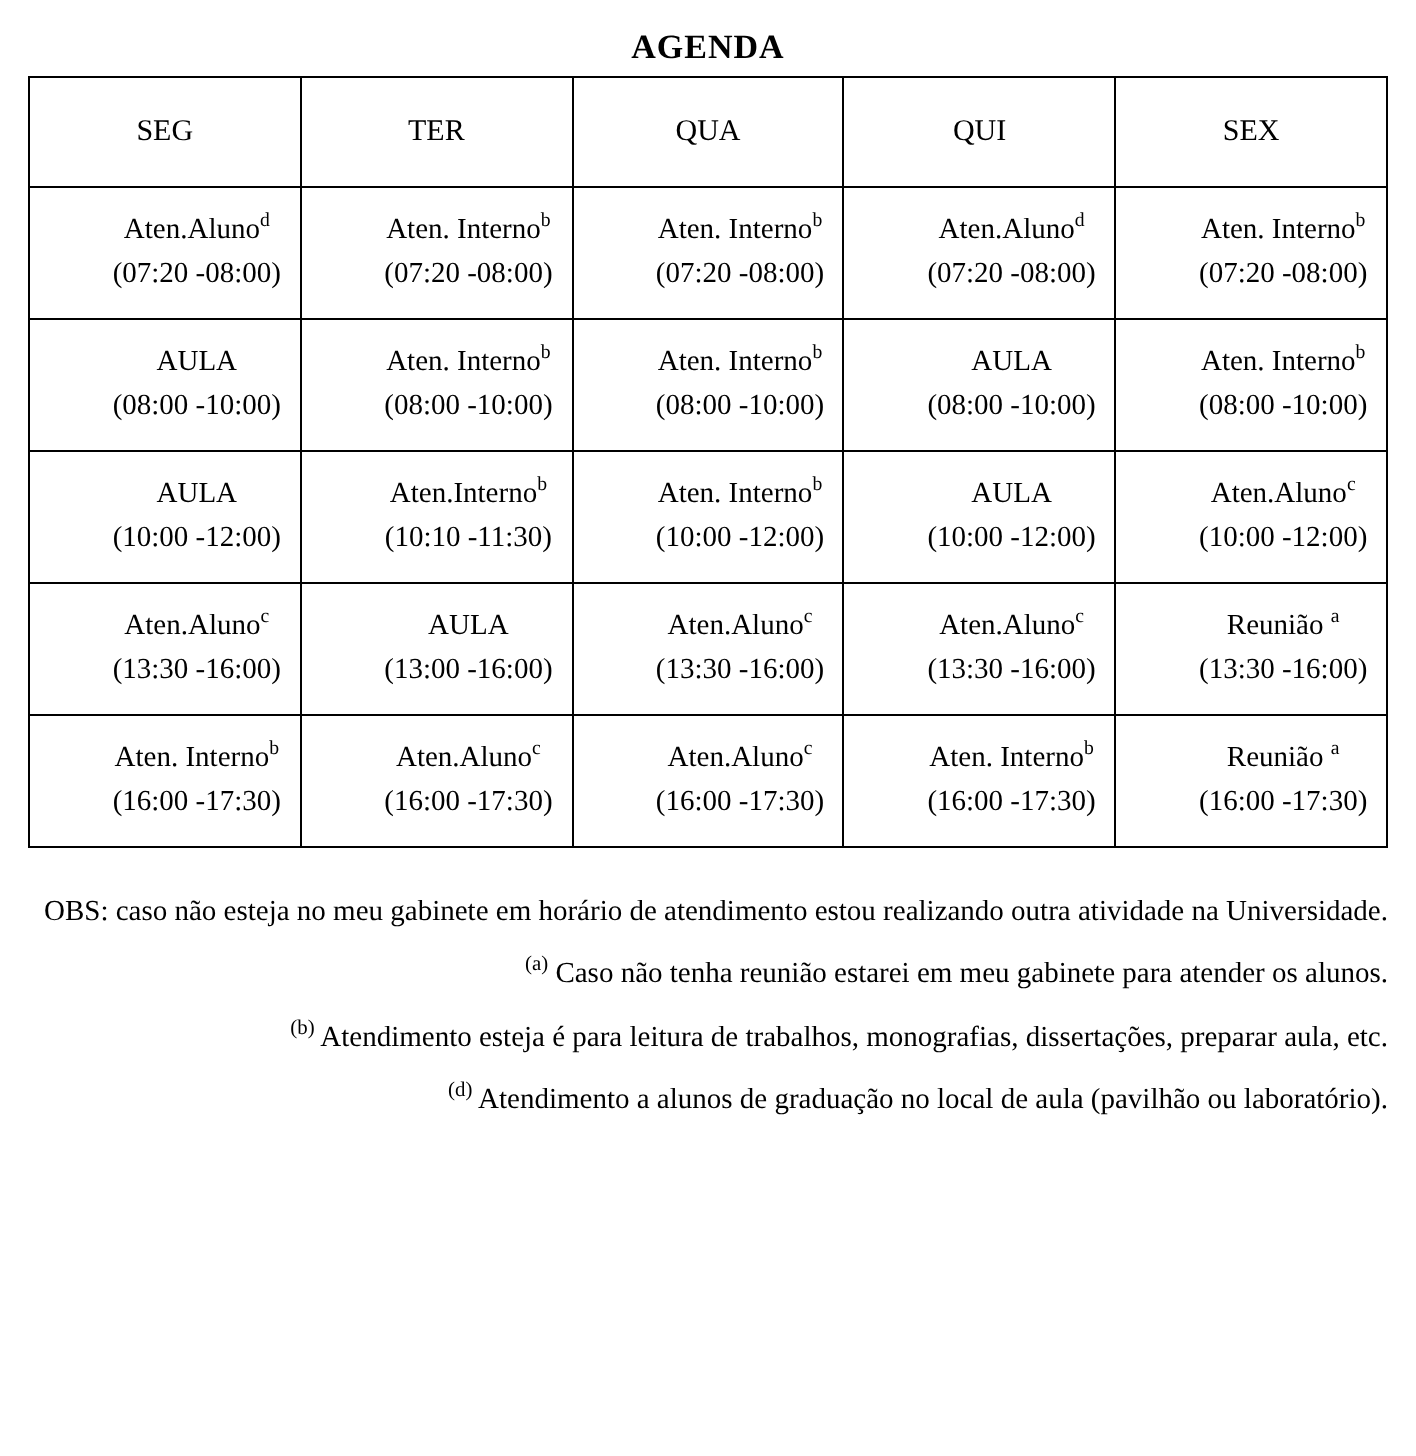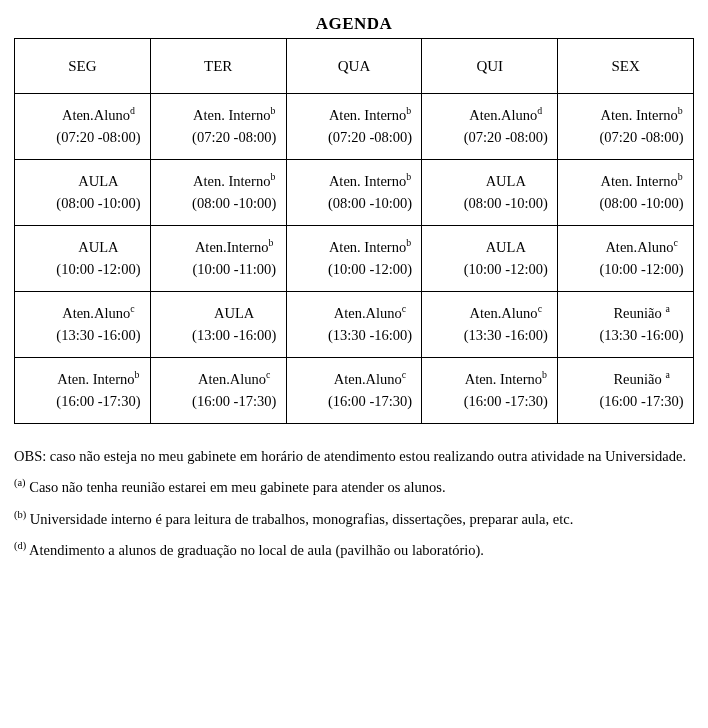--- a/index.html
+++ b/index.html
@@ -64,20 +64,21 @@
     width: 680px;
     margin: 0 auto;
     padding-top: 16px;
     font-size: 14.5px;
     line-height: 1.75;
     font-family: "Liberation Serif", serif;
     text-align: left;
   }
   .notes p {
     margin: 0 0 6px 0;
+    text-align: right;
   }
   .note-marker {
     font-size: 0.72em;
     vertical-align: super;
     line-height: 0;
   }
 </style>
 </head>
 <body>
 
@@ -140,21 +141,21 @@
             <span class="cell-line2">(08:00 -10:00)</span>
           </td>
       </tr>
       <tr>
         <td>
             <span class="cell-line1"><span>AULA</span><sup></sup></span>
             <span class="cell-line2">(10:00 -12:00)</span>
           </td>
         <td>
             <span class="cell-line1"><span>Aten.Interno</span><sup>b</sup></span>
-            <span class="cell-line2">(10:00 -11:00)</span>
+            <span class="cell-line2">(10:10 -11:30)</span>
           </td>
         <td>
             <span class="cell-line1"><span>Aten. Interno</span><sup>b</sup></span>
             <span class="cell-line2">(10:00 -12:00)</span>
           </td>
         <td>
             <span class="cell-line1"><span>AULA</span><sup></sup></span>
             <span class="cell-line2">(10:00 -12:00)</span>
           </td>
         <td>
@@ -205,17 +206,17 @@
             <span class="cell-line1"><span>Reunião </span><sup>a</sup></span>
             <span class="cell-line2">(16:00 -17:30)</span>
           </td>
       </tr>
     </tbody>
   </table>
 
   <div class="notes">
     <p>OBS: caso não esteja no meu gabinete em horário de atendimento estou realizando outra atividade na Universidade.</p>
     <p><span class="note-marker">(a)</span><span> Caso não tenha reunião estarei em meu gabinete para atender os alunos.</span></p>
-    <p><span class="note-marker">(b)</span><span> Universidade interno é para leitura de trabalhos, monografias, dissertações, preparar aula, etc.</span></p>
+    <p><span class="note-marker">(b)</span><span> Atendimento esteja é para leitura de trabalhos, monografias, dissertações, preparar aula, etc.</span></p>
     <p><span class="note-marker">(d)</span><span> Atendimento a alunos de graduação no local de aula (pavilhão ou laboratório).</span></p>
   </div>
 
 </div>
 
 </body></html>

